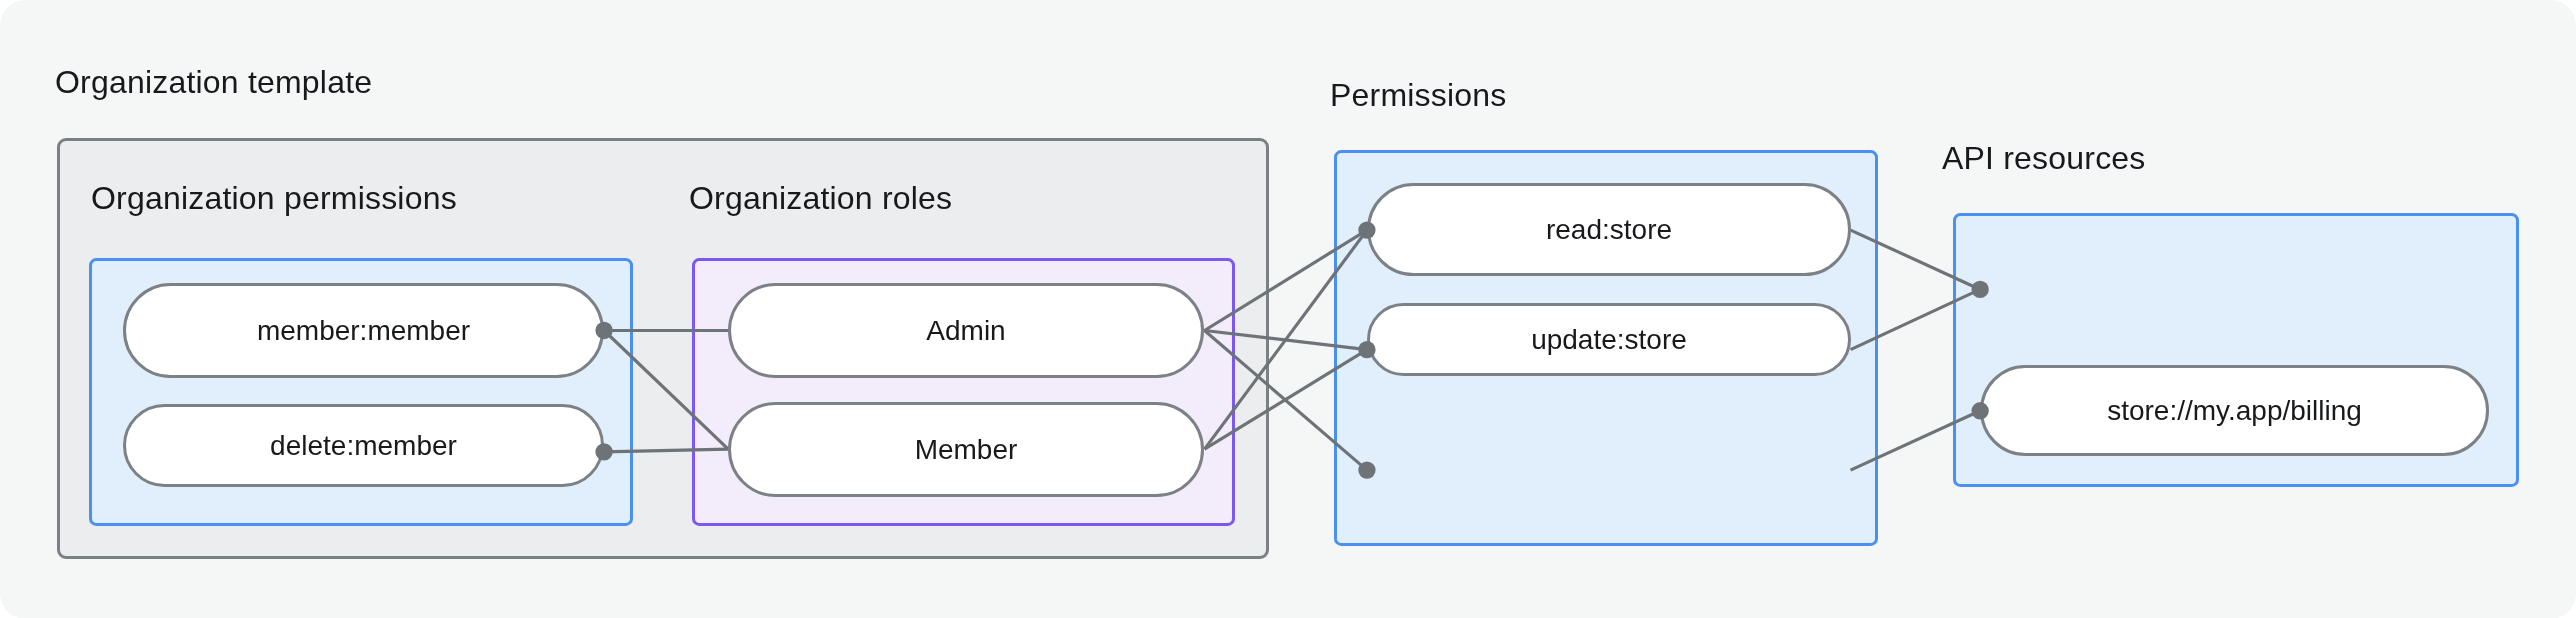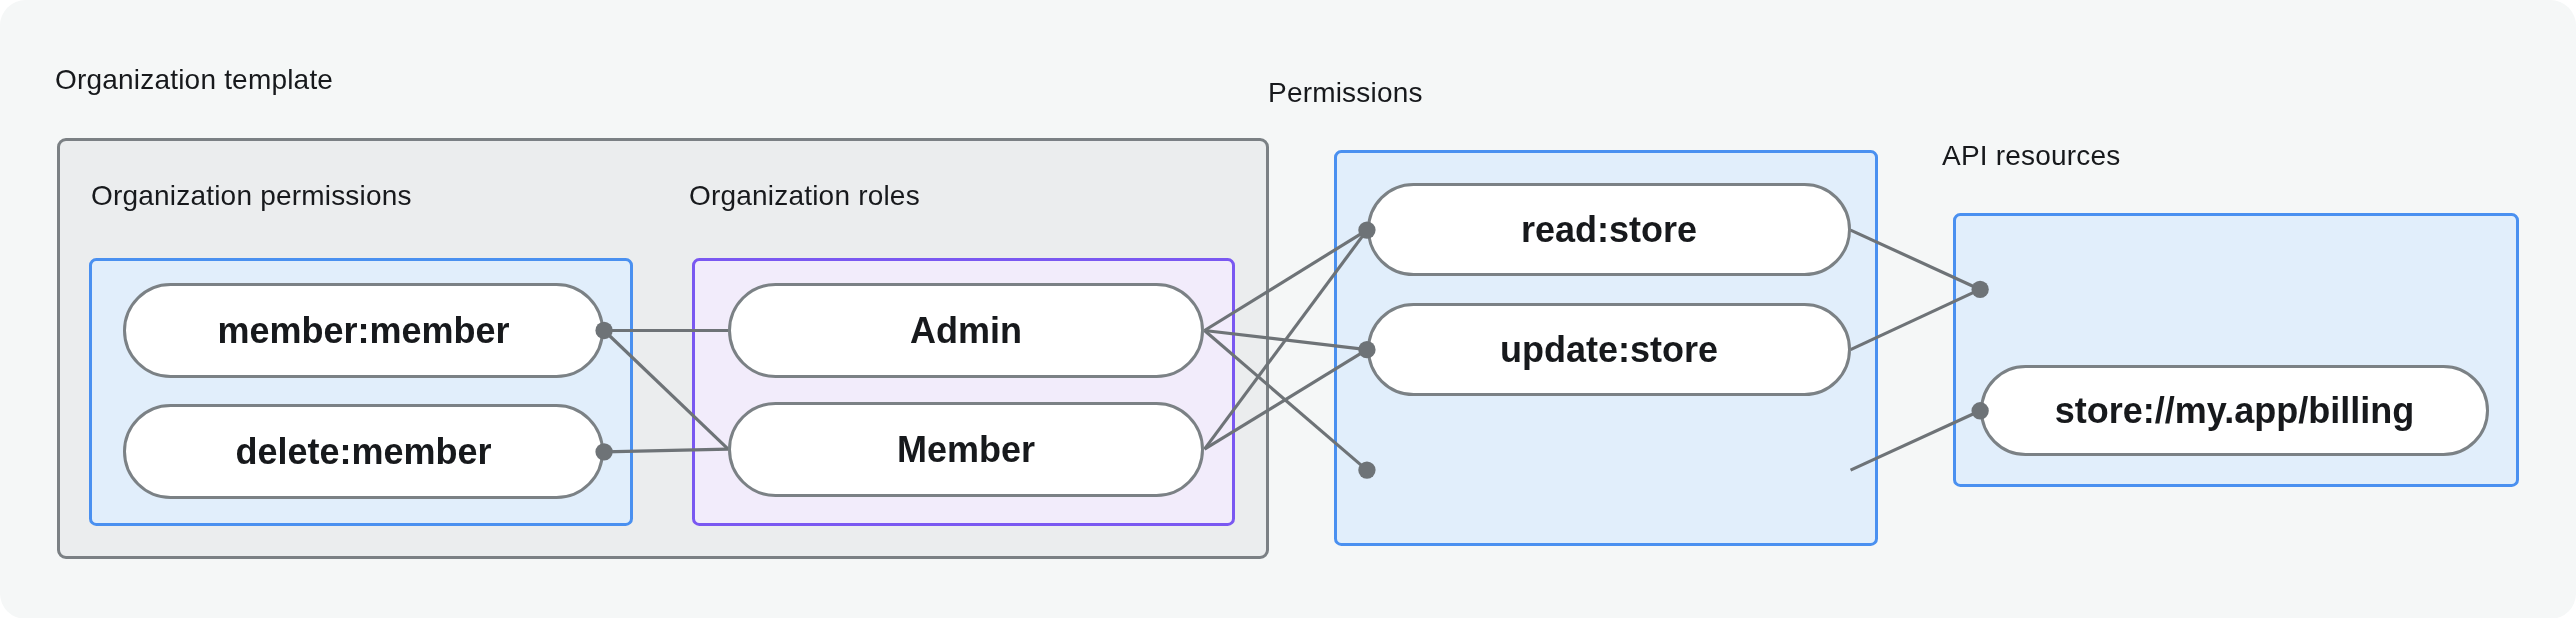--- a/index.html
+++ b/index.html
@@ -7,21 +7,21 @@
     position:relative;
     width:2576px;height:619px;
     background:var(--page-bg,#f5f7f7);
     border-radius:25.6px;
     overflow:hidden;
     font-family:"Liberation Sans", sans-serif;
     color:var(--text,#17191c);
   }
   .section-title{
     position:absolute;
-    font-size:28px;
+    font-size:32px;
     font-weight:500;
     letter-spacing:0.2px;
     white-space:nowrap;
     z-index:2;
   }
   .box{
     position:absolute;
     box-sizing:border-box;
     z-index:1;
   }
@@ -42,24 +42,23 @@
   }
   .pill{
     position:absolute;
     box-sizing:border-box;
     background:#ffffff;
     border:3.2px solid var(--pill-border,#7b8185);
     border-radius:912px;
     display:flex;
     align-items:center;
     justify-content:center;
-    font-size:36px;
+    font-size:28px;
     white-space:nowrap;
     z-index:4;
-    font-weight:bold;
   }
   svg.layer{
     position:absolute;
     left:0;top:0;width:2576px;height:619px;
     pointer-events:none;
   }
   #line-layer{z-index:3;}
   #dot-layer{z-index:5;}
   #line-layer line{
     stroke:var(--line,#6e7377);
@@ -68,21 +67,21 @@
   #dot-layer circle{
     fill:var(--line,#6e7377);
   }
 </style>
 </head>
 <body>
 
 <div class="canvas">
 
   <div class="section-title" style="left:55px;top:64px;">Organization template</div>
-  <div class="section-title" style="left:1268px;top:77px;">Permissions</div>
+  <div class="section-title" style="left:1330px;top:77px;">Permissions</div>
   <div class="section-title" style="left:1942px;top:140px;">API resources</div>
 
   <div class="box gray" style="left:57px;top:138px;width:1212px;height:421px;"></div>
   <div class="section-title" style="left:91px;top:180px;text-align:right;">Organization permissions</div>
   <div class="section-title" style="left:689px;top:180px;">Organization roles</div>
 
   <div class="box blue" style="left:89px;top:258px;width:544px;height:268px;"></div>
 
   <div class="box purple" style="left:692px;top:258px;width:543px;height:268px;"></div>
 
@@ -100,35 +99,35 @@
       <line x1="1320" y1="492" x2="1498" y2="252"></line>
       <line x1="1320" y1="492" x2="1498" y2="383"></line>
       <line x1="2028" y1="252" x2="2170" y2="317"></line>
       <line x1="2028" y1="383" x2="2170" y2="317"></line>
       <line x1="2028" y1="515" x2="2170" y2="450"></line>
     </svg>
 
   <div class="pill" style="left:123px;top:283px;width:481px;height:95px;">
     <span>member:member</span>
   </div>
-  <div class="pill" style="left:123px;top:404px;width:481px;height:95px;">
+  <div class="pill" style="left:123px;top:404px;width:481px;height:83px;">
     <span>delete:member</span>
   </div>
 
   <div class="pill" style="left:728px;top:283px;width:476px;height:95px;text-align:center;">
     <span>Admin</span>
   </div>
   <div class="pill" style="left:728px;top:402px;width:476px;height:95px;">
     <span>Member</span>
   </div>
 
   <div class="pill" style="left:1367px;top:183px;width:484px;height:93px;">
     <span>read:store</span>
   </div>
-  <div class="pill" style="left:1367px;top:303px;width:484px;height:93px;">
+  <div class="pill" style="left:1367px;top:303px;width:484px;height:73px;">
     <span>update:store</span>
   </div>
 
   <div class="pill" style="left:1980px;top:365px;width:509px;height:91px;">
     <span>store://my.app/billing</span>
   </div>
 
   <svg class="layer" id="dot-layer" viewBox="0 0 2823 678" width="2576" height="619">
       <circle cx="662" cy="362" r="9.5"></circle>
       <circle cx="662" cy="495" r="9.5"></circle>

